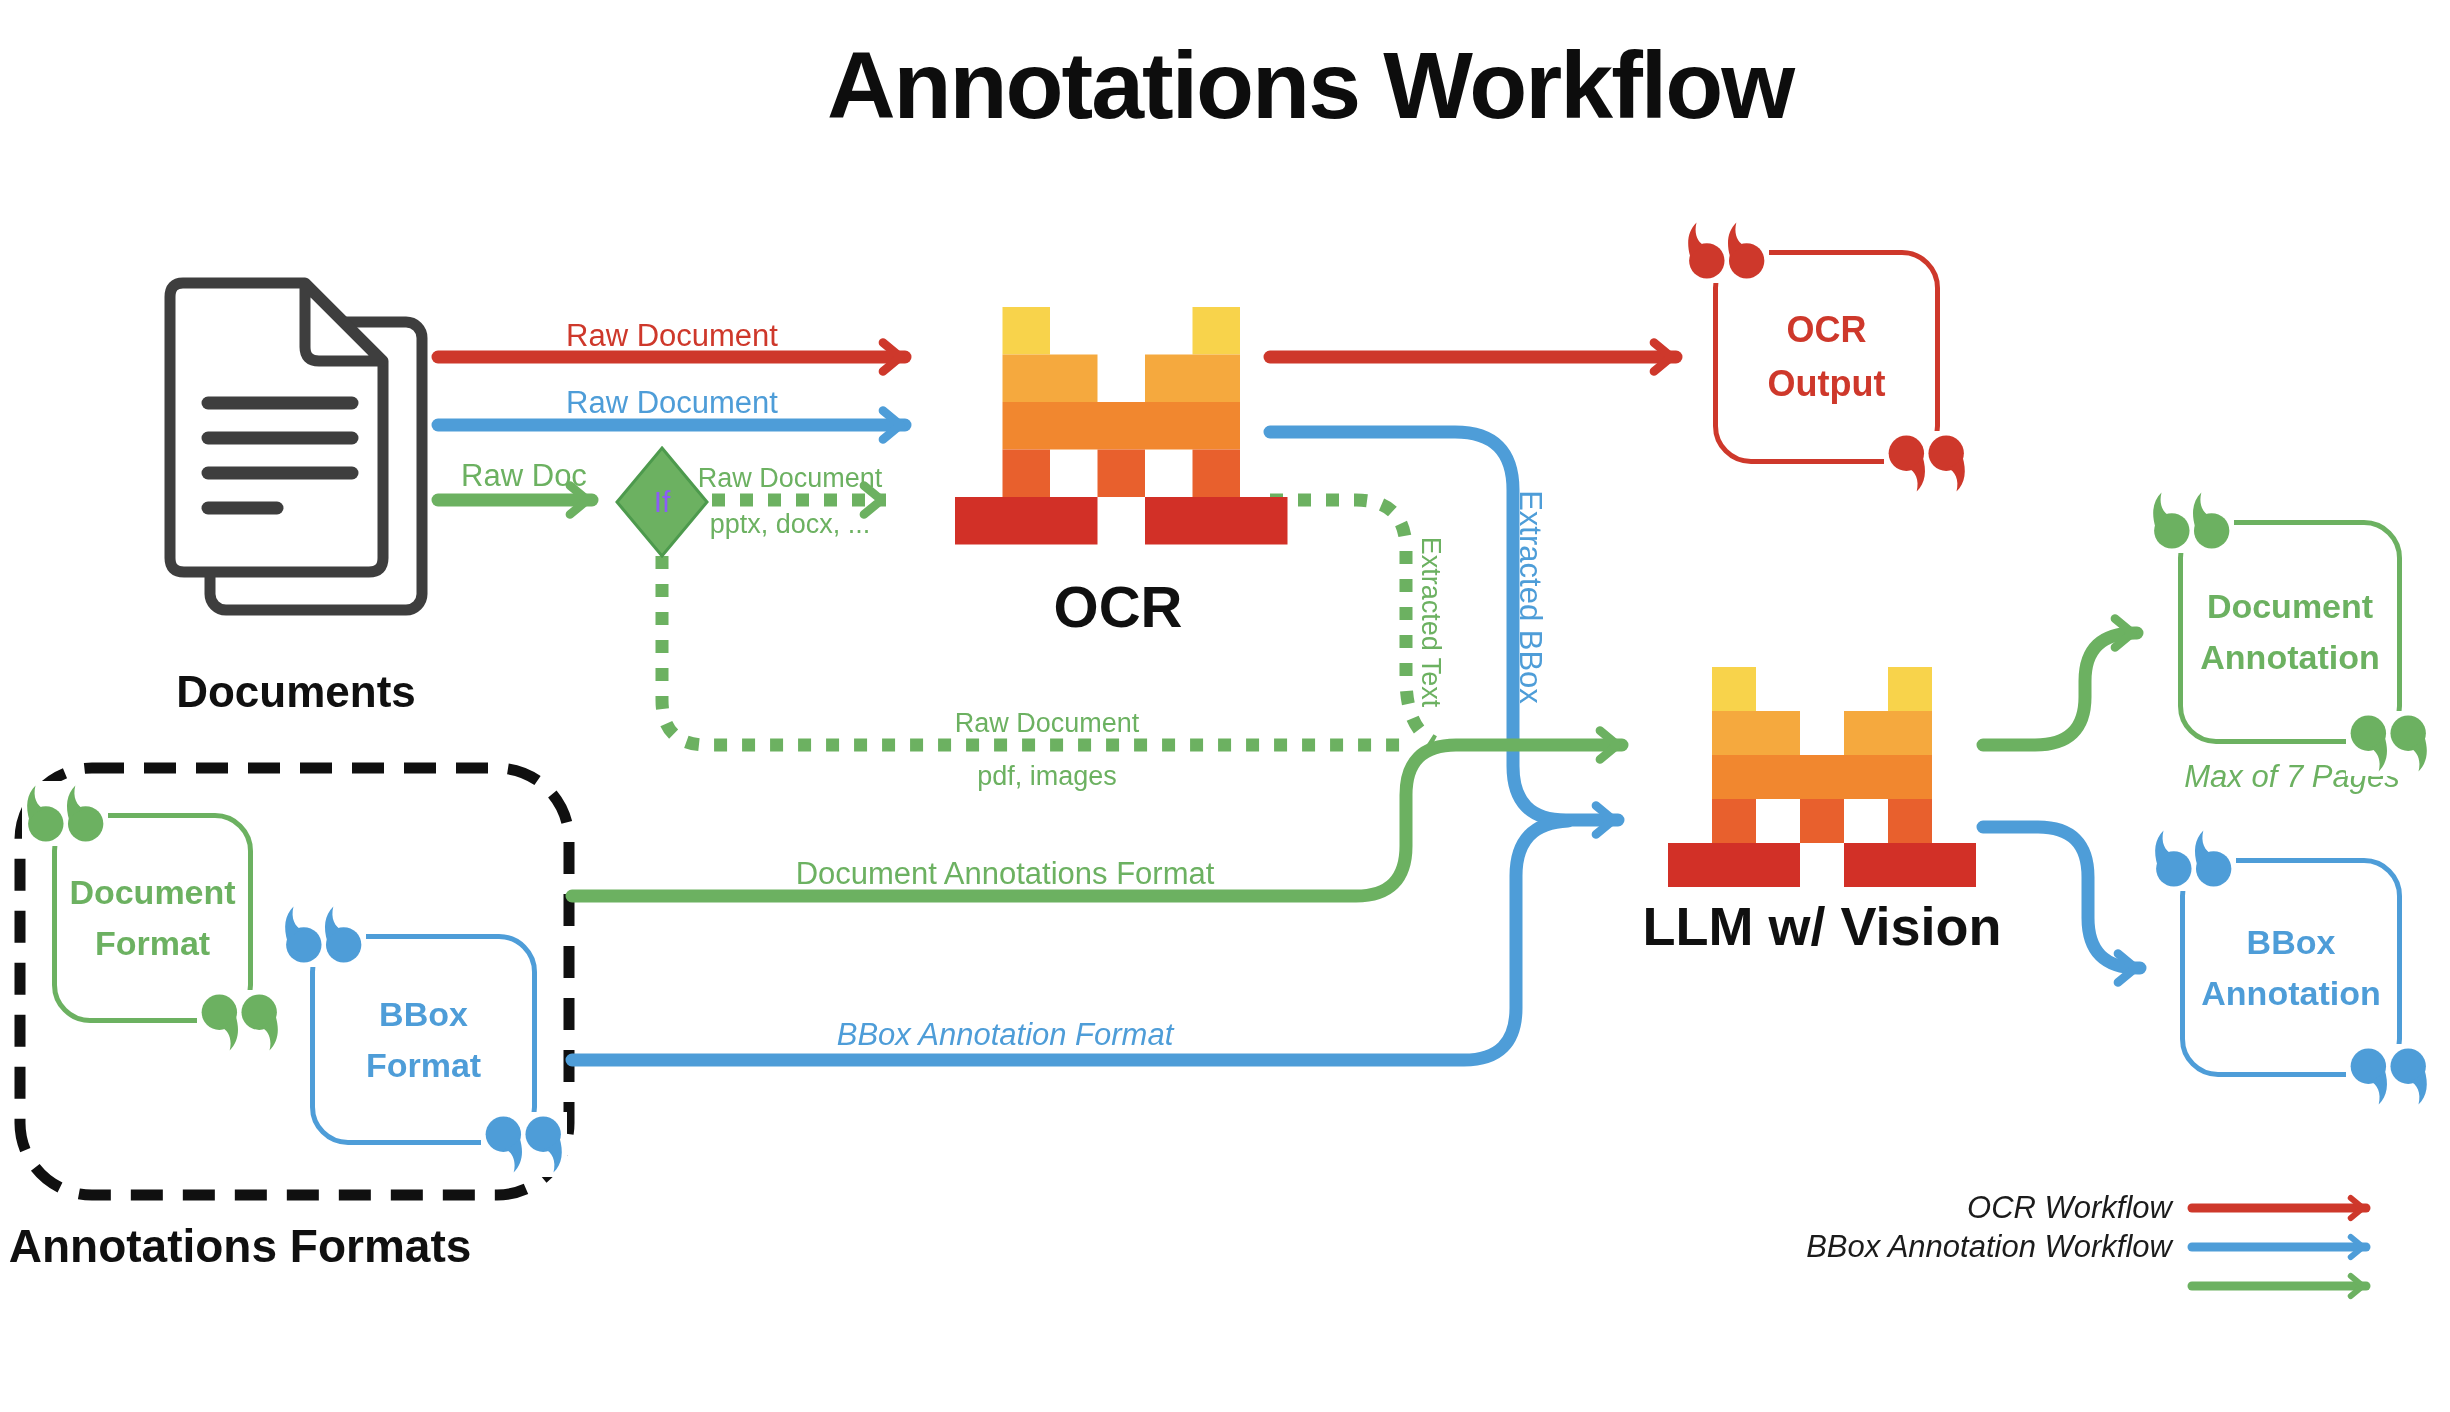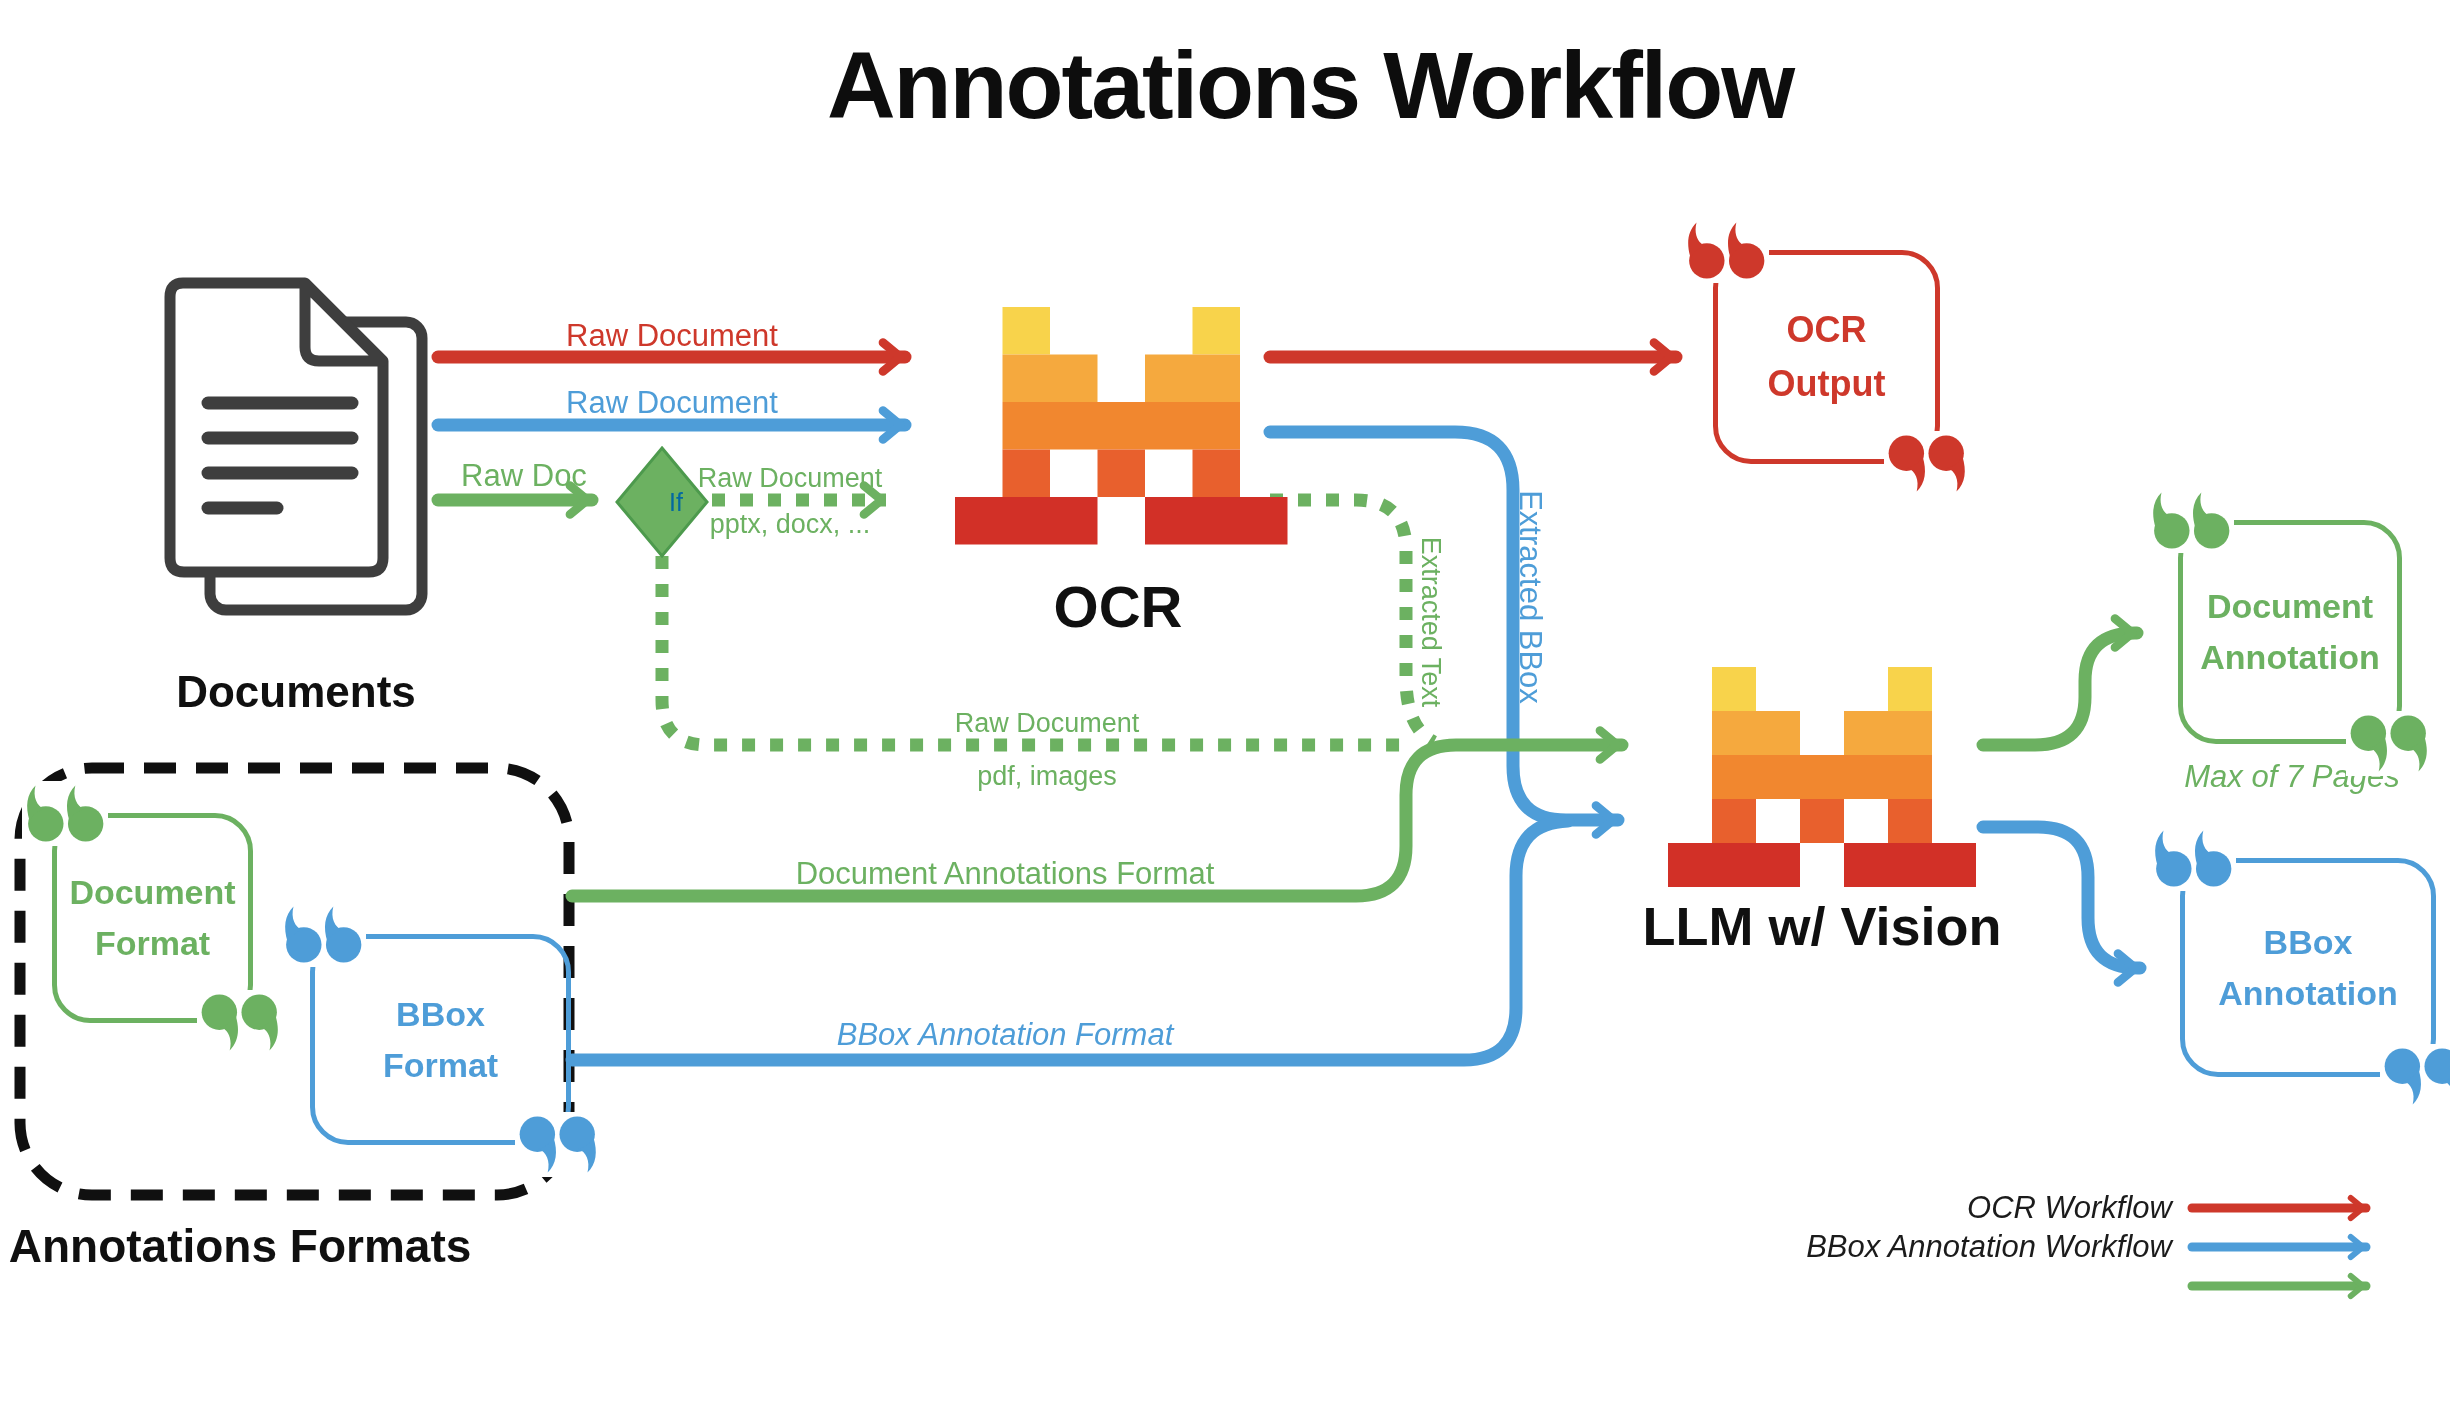--- a/index.html
+++ b/index.html
@@ -19,21 +19,21 @@
   .title{font-size:95px;font-weight:800;color:#0d0d0d;letter-spacing:-2px;text-align:right;}
   .italic{font-style:italic;}
   .legend-lbl{position:absolute;transform:translate(-100%,-50%);white-space:nowrap;
               font-style:italic;font-size:31px;color:#1b1b1b;font-weight:500;}
   .qbox{position:absolute;}
   .qbox .frame{position:absolute;inset:0;border:5px solid currentColor;border-radius:38px;}
   .qbox .txt{position:absolute;inset:0;display:flex;flex-direction:column;align-items:center;
              justify-content:center;text-align:center;font-weight:700;line-height:1.5;z-index:2;}
   .qmark{position:absolute;width:80px;height:59px;background:#fff;padding:3px;z-index:1;}
   .qo{top:-32px;left:-30px;} .qc{bottom:-32px;right:-30px;}
-  .qbox.green-box{color:var(--green);} .qbox.blue-box{color:var(--blue);padding-left:34px;} .qbox.red-box{color:var(--red);}
+  .qbox.green-box{color:var(--green);} .qbox.blue-box{color:var(--blue);} .qbox.red-box{color:var(--red);}
   .qbox.green-box .qmark{fill:var(--green);} .qbox.blue-box .qmark{fill:var(--blue);} .qbox.red-box .qmark{fill:var(--red);}
   .fs36{font-size:36px;} .fs34{font-size:34px;}
 </style>
 </head>
 <body>
 
 <div id="canvas">
 
   <svg id="art" width="2450" height="1412" viewBox="0 0 2450 1412">
     <defs>
@@ -122,21 +122,21 @@
       <rect x="1844" y="843" width="132" height="44" fill="var(--logo-red)"></rect>
     </g>
   </svg>
 
   <div class="lbl title" style="left:1310px;top:85px;">Annotations Workflow</div>
 
   <div class="lbl ntitle" style="left:296px;top:644px;font-size:44px;margin-top:48px;">Documents</div>
   <div class="lbl ntitle" style="left:1118px;top:606px;font-size:58px;">OCR</div>
   <div class="lbl ntitle" style="left:240px;top:1246px;font-size:46px;">Annotations Formats</div>
   <div class="lbl ntitle" style="left:1822px;top:926px;font-size:54px;">LLM w/ Vision</div>
-  <div class="lbl ink" style="left:676px;top:502px;font-size:25px;color:#0369a1;">If</div>
+  <div class="lbl ink" style="left:662px;top:502px;font-size:30px;color:#8b5cf6;">If</div>
 
   <div class="lbl red md" style="left:672px;top:336px;">Raw Document</div>
   <div class="lbl blue md" style="left:672px;top:403px;">Raw Document</div>
   <div class="lbl green md" style="left:524px;top:476px;">Raw Doc</div>
   <div class="lbl green sm" style="left:790px;top:478px;">Raw Document</div>
   <div class="lbl green sm" style="left:790px;top:524px;">pptx, docx, ...</div>
   <div class="lbl green sm" style="left:1047px;top:723px;">Raw Document</div>
   <div class="lbl green sm" style="left:1047px;top:776px;">pdf, images</div>
   <div class="lbl green md" style="left:1005px;top:874px;">Document Annotations Format</div>
   <div class="lbl blue md" style="left:1005px;top:1035px;font-style:italic;">BBox Annotation Format</div>

